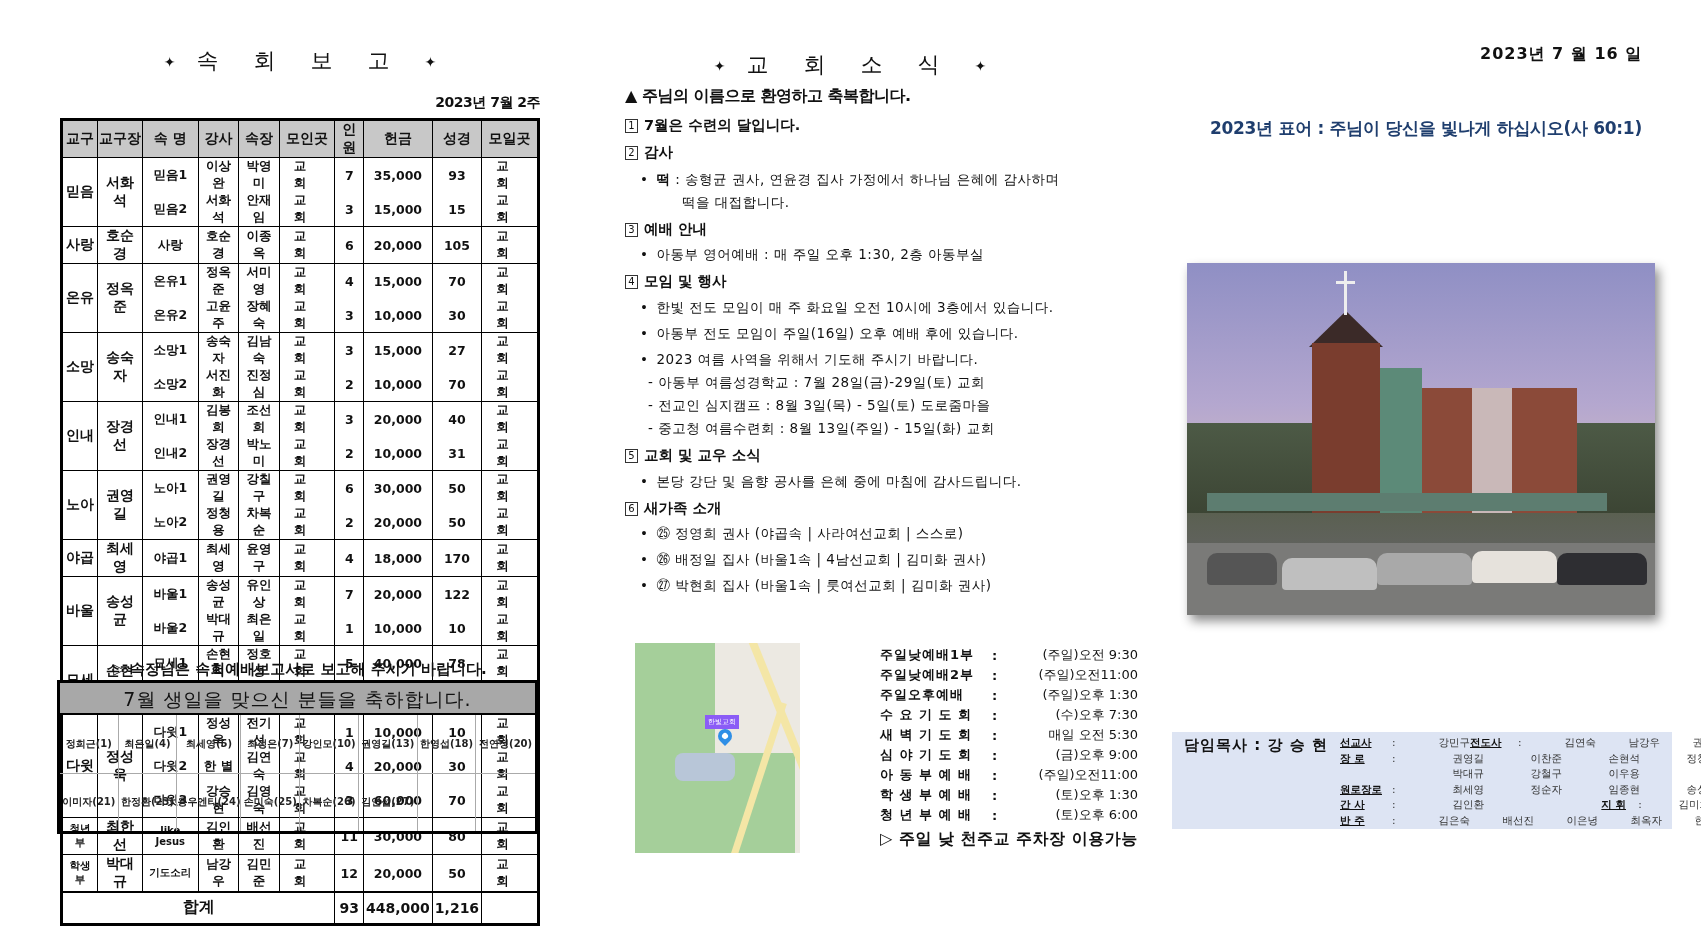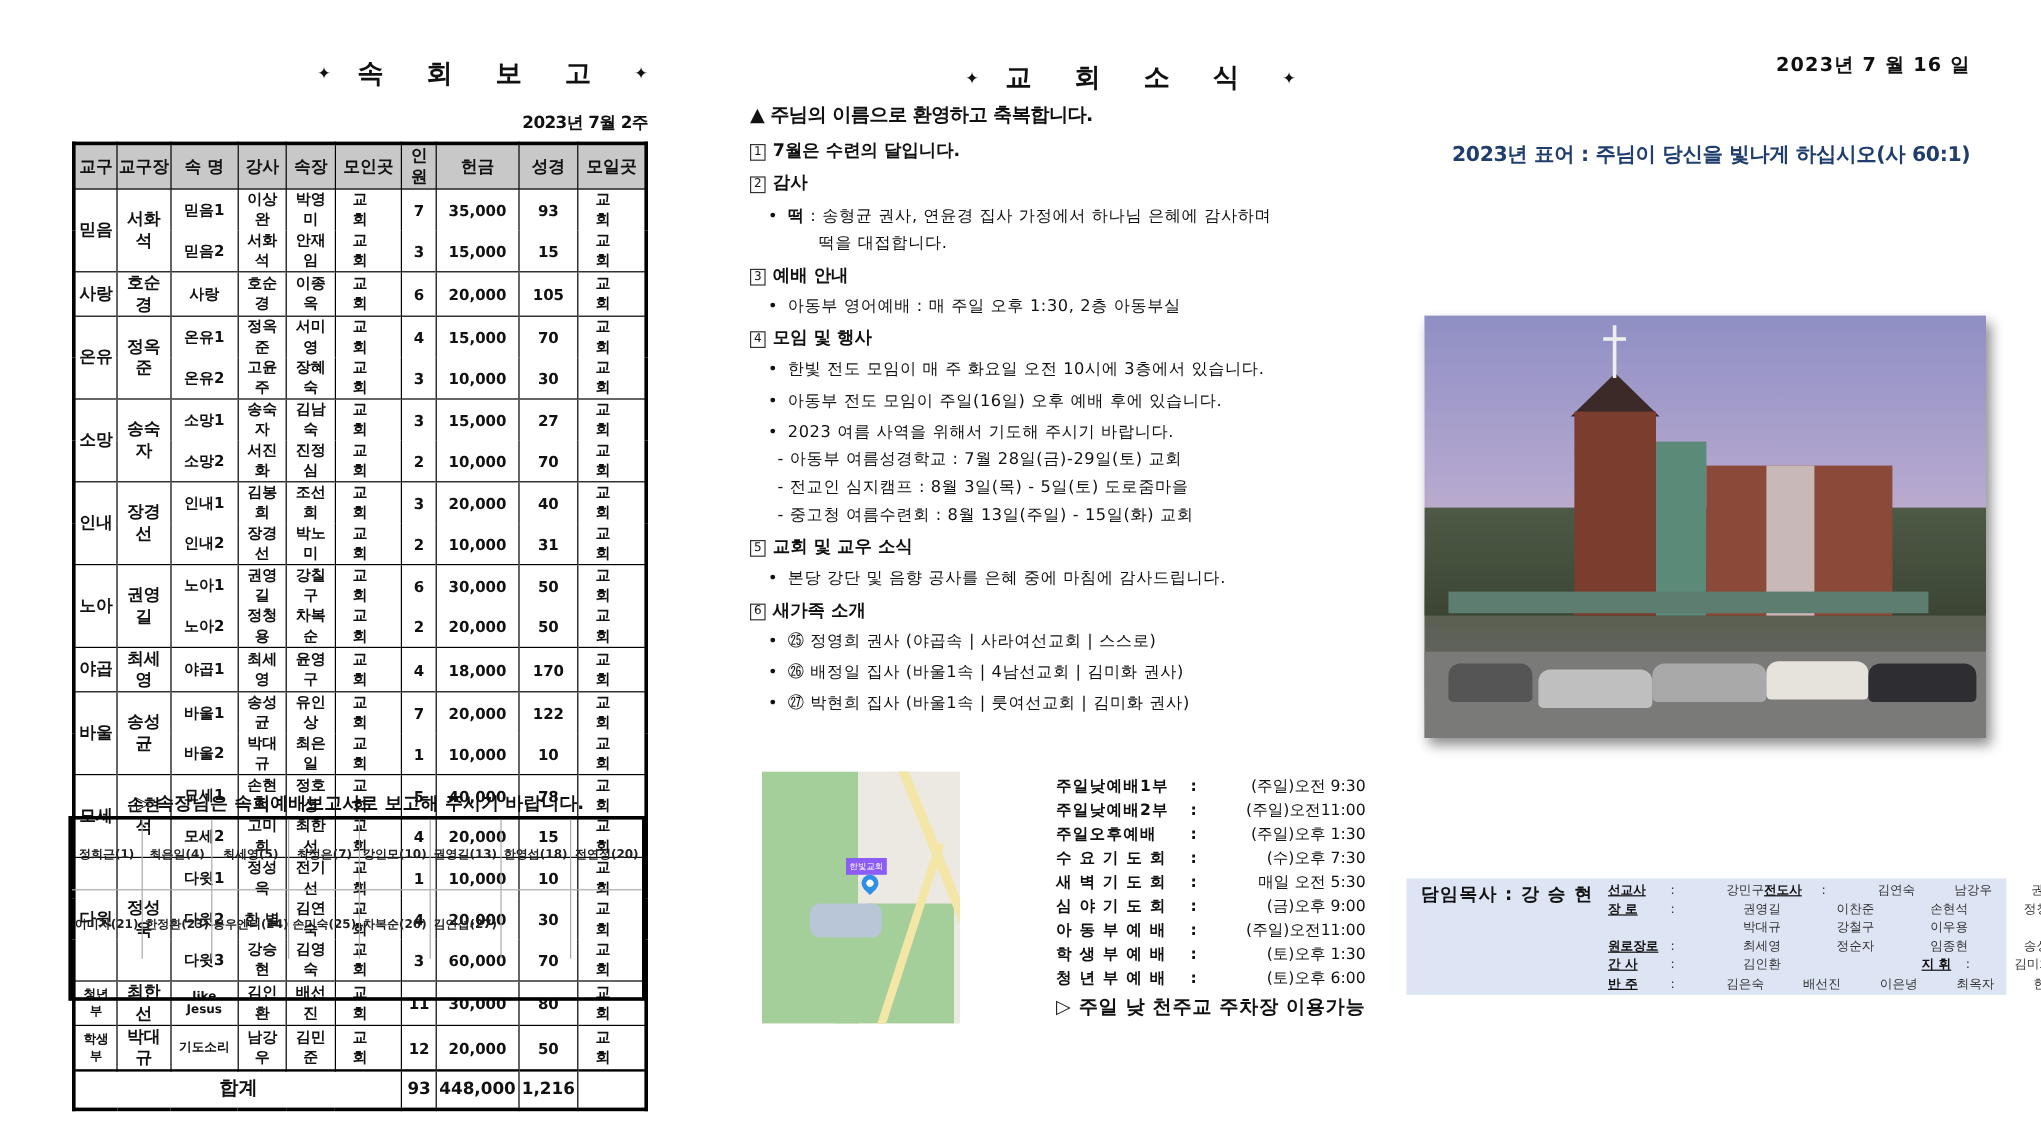--- a/index.html
+++ b/index.html
@@ -5,21 +5,21 @@
   * { box-sizing: border-box; margin: 0; padding: 0; }
   body {
     width: 1701px; height: 943px; background: #ffffff; position: relative;
     font-family: "DejaVu Sans", "Liberation Sans", sans-serif; color: #111;
     overflow: hidden;
   }
   .abs { position: absolute; }
 
   
   .sec-title {
-    font-weight: bold; font-size: 22px; letter-spacing: 14px; text-align: right;
+    font-weight: normal; font-size: 22px; letter-spacing: 14px; text-align: center;
   }
   .sec-title .star { font-size: 14px; letter-spacing: 0; vertical-align: middle; }
   #left-title { left: 60px; top: 46px; width: 480px; }
   #week-label { left: 380px; top: 94px; width: 160px; text-align: right; font-size: 14px; font-weight: bold; letter-spacing: -0.5px; }
 
   table.report {
     position: absolute; left: 60px; top: 118px; width: 480px;
     border-collapse: collapse; border: 3px solid #000; font-size: 12.5px; font-weight: bold;
   }
   table.report th {
@@ -377,20 +377,21 @@
         <td>448,000</td>
         <td>1,216</td>
         <td></td>
       </tr>
     </tbody>
 </table>
 
 <div class="abs" id="report-note">▷ 속장님은 속회예배보고서로 보고해 주시기 바랍니다.</div>
 
 <div class="bday">
+  <div class="bday-title">7월 생일을 맞으신 분들을 축하합니다.</div>
   <div class="bday-grid" id="bday-grid">
       <div class="bday-cell">정희근(1)</div>
       <div class="bday-cell">최은일(4)</div>
       <div class="bday-cell">최세영(5)</div>
       <div class="bday-cell">최정은(7)</div>
       <div class="bday-cell">강인모(10)</div>
       <div class="bday-cell">권영길(13)</div>
       <div class="bday-cell">한영섭(18)</div>
       <div class="bday-cell">전연정(20)</div>
       <div class="bday-cell">이미자(21)</div>

